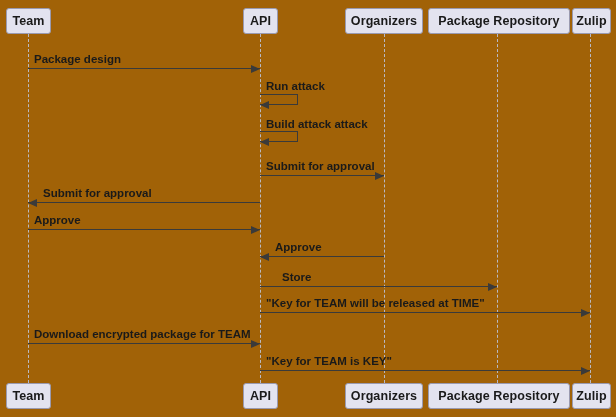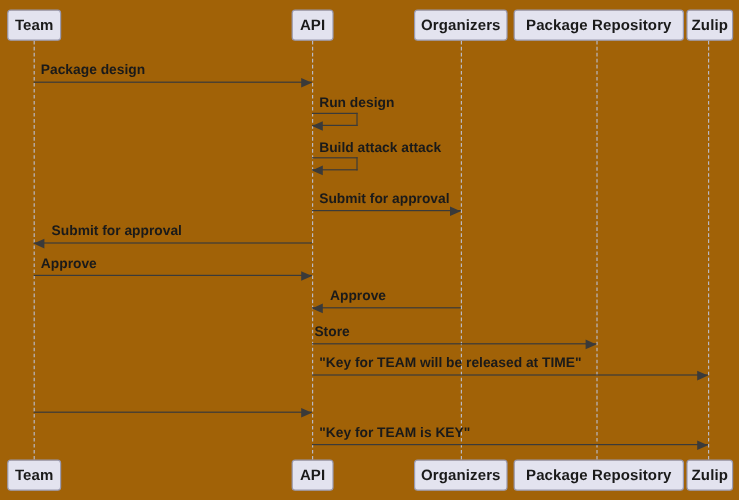--- a/index.html
+++ b/index.html
@@ -112,40 +112,41 @@
       <span>Package Repository</span>
     </div>
     <div class="participant-box" style="left: 572px; top: 383px; width: 39px;">
       <span>Zulip</span>
     </div>
     <div class="msg-line" style="left: 28px; top: 68px; width: 232px;"></div>
     <div class="arrow-head right" style="top: 65px; left: 251px;"></div>
     <div class="msg-label" style="left: 34px; top: 53px;">Package design</div>
     <div class="self-loop" style="left: 260px; top: 94px; width: 38px; height: 11px;"></div>
     <div class="arrow-head left" style="left: 260px; top: 101px;"></div>
-    <div class="msg-label" style="left: 266px; top: 80px;">Run design</div>
+    <div class="msg-label" style="left: 266px; top: 80px;">Run attack</div>
     <div class="self-loop" style="left: 260px; top: 131px; width: 38px; height: 11px;"></div>
     <div class="arrow-head left" style="left: 260px; top: 138px;"></div>
     <div class="msg-label" style="left: 266px; top: 118px;">Build attack attack</div>
     <div class="msg-line" style="left: 260px; top: 175px; width: 124px;"></div>
     <div class="arrow-head right" style="top: 172px; left: 375px;"></div>
     <div class="msg-label" style="left: 266px; top: 160px;">Submit for approval</div>
     <div class="msg-line" style="left: 28px; top: 202px; width: 232px;"></div>
     <div class="arrow-head left" style="top: 199px; left: 28px;"></div>
     <div class="msg-label" style="left: 43px; top: 187px;">Submit for approval</div>
     <div class="msg-line" style="left: 28px; top: 229px; width: 232px;"></div>
     <div class="arrow-head right" style="top: 226px; left: 251px;"></div>
     <div class="msg-label" style="left: 34px; top: 214px;">Approve</div>
     <div class="msg-line" style="left: 260px; top: 256px; width: 124px;"></div>
     <div class="arrow-head left" style="top: 253px; left: 260px;"></div>
     <div class="msg-label" style="left: 275px; top: 241px;">Approve</div>
     <div class="msg-line" style="left: 260px; top: 286px; width: 237px;"></div>
     <div class="arrow-head right" style="top: 283px; left: 488px;"></div>
-    <div class="msg-label" style="left: 262px; top: 271px;">Store</div>
+    <div class="msg-label" style="left: 282px; top: 271px;">Store</div>
     <div class="msg-line" style="left: 260px; top: 312px; width: 330px;"></div>
     <div class="arrow-head right" style="top: 309px; left: 581px;"></div>
     <div class="msg-label" style="left: 266px; top: 297px;">"Key for TEAM will be released at TIME"</div>
     <div class="msg-line" style="left: 28px; top: 343px; width: 232px;"></div>
     <div class="arrow-head right" style="top: 340px; left: 251px;"></div>
+    <div class="msg-label" style="left: 34px; top: 328px;">Download encrypted package for TEAM</div>
     <div class="msg-line" style="left: 260px; top: 370px; width: 330px;"></div>
     <div class="arrow-head right" style="top: 367px; left: 581px;"></div>
     <div class="msg-label" style="left: 266px; top: 355px;">"Key for TEAM is KEY"</div>
   </div>
 
 </body></html>

